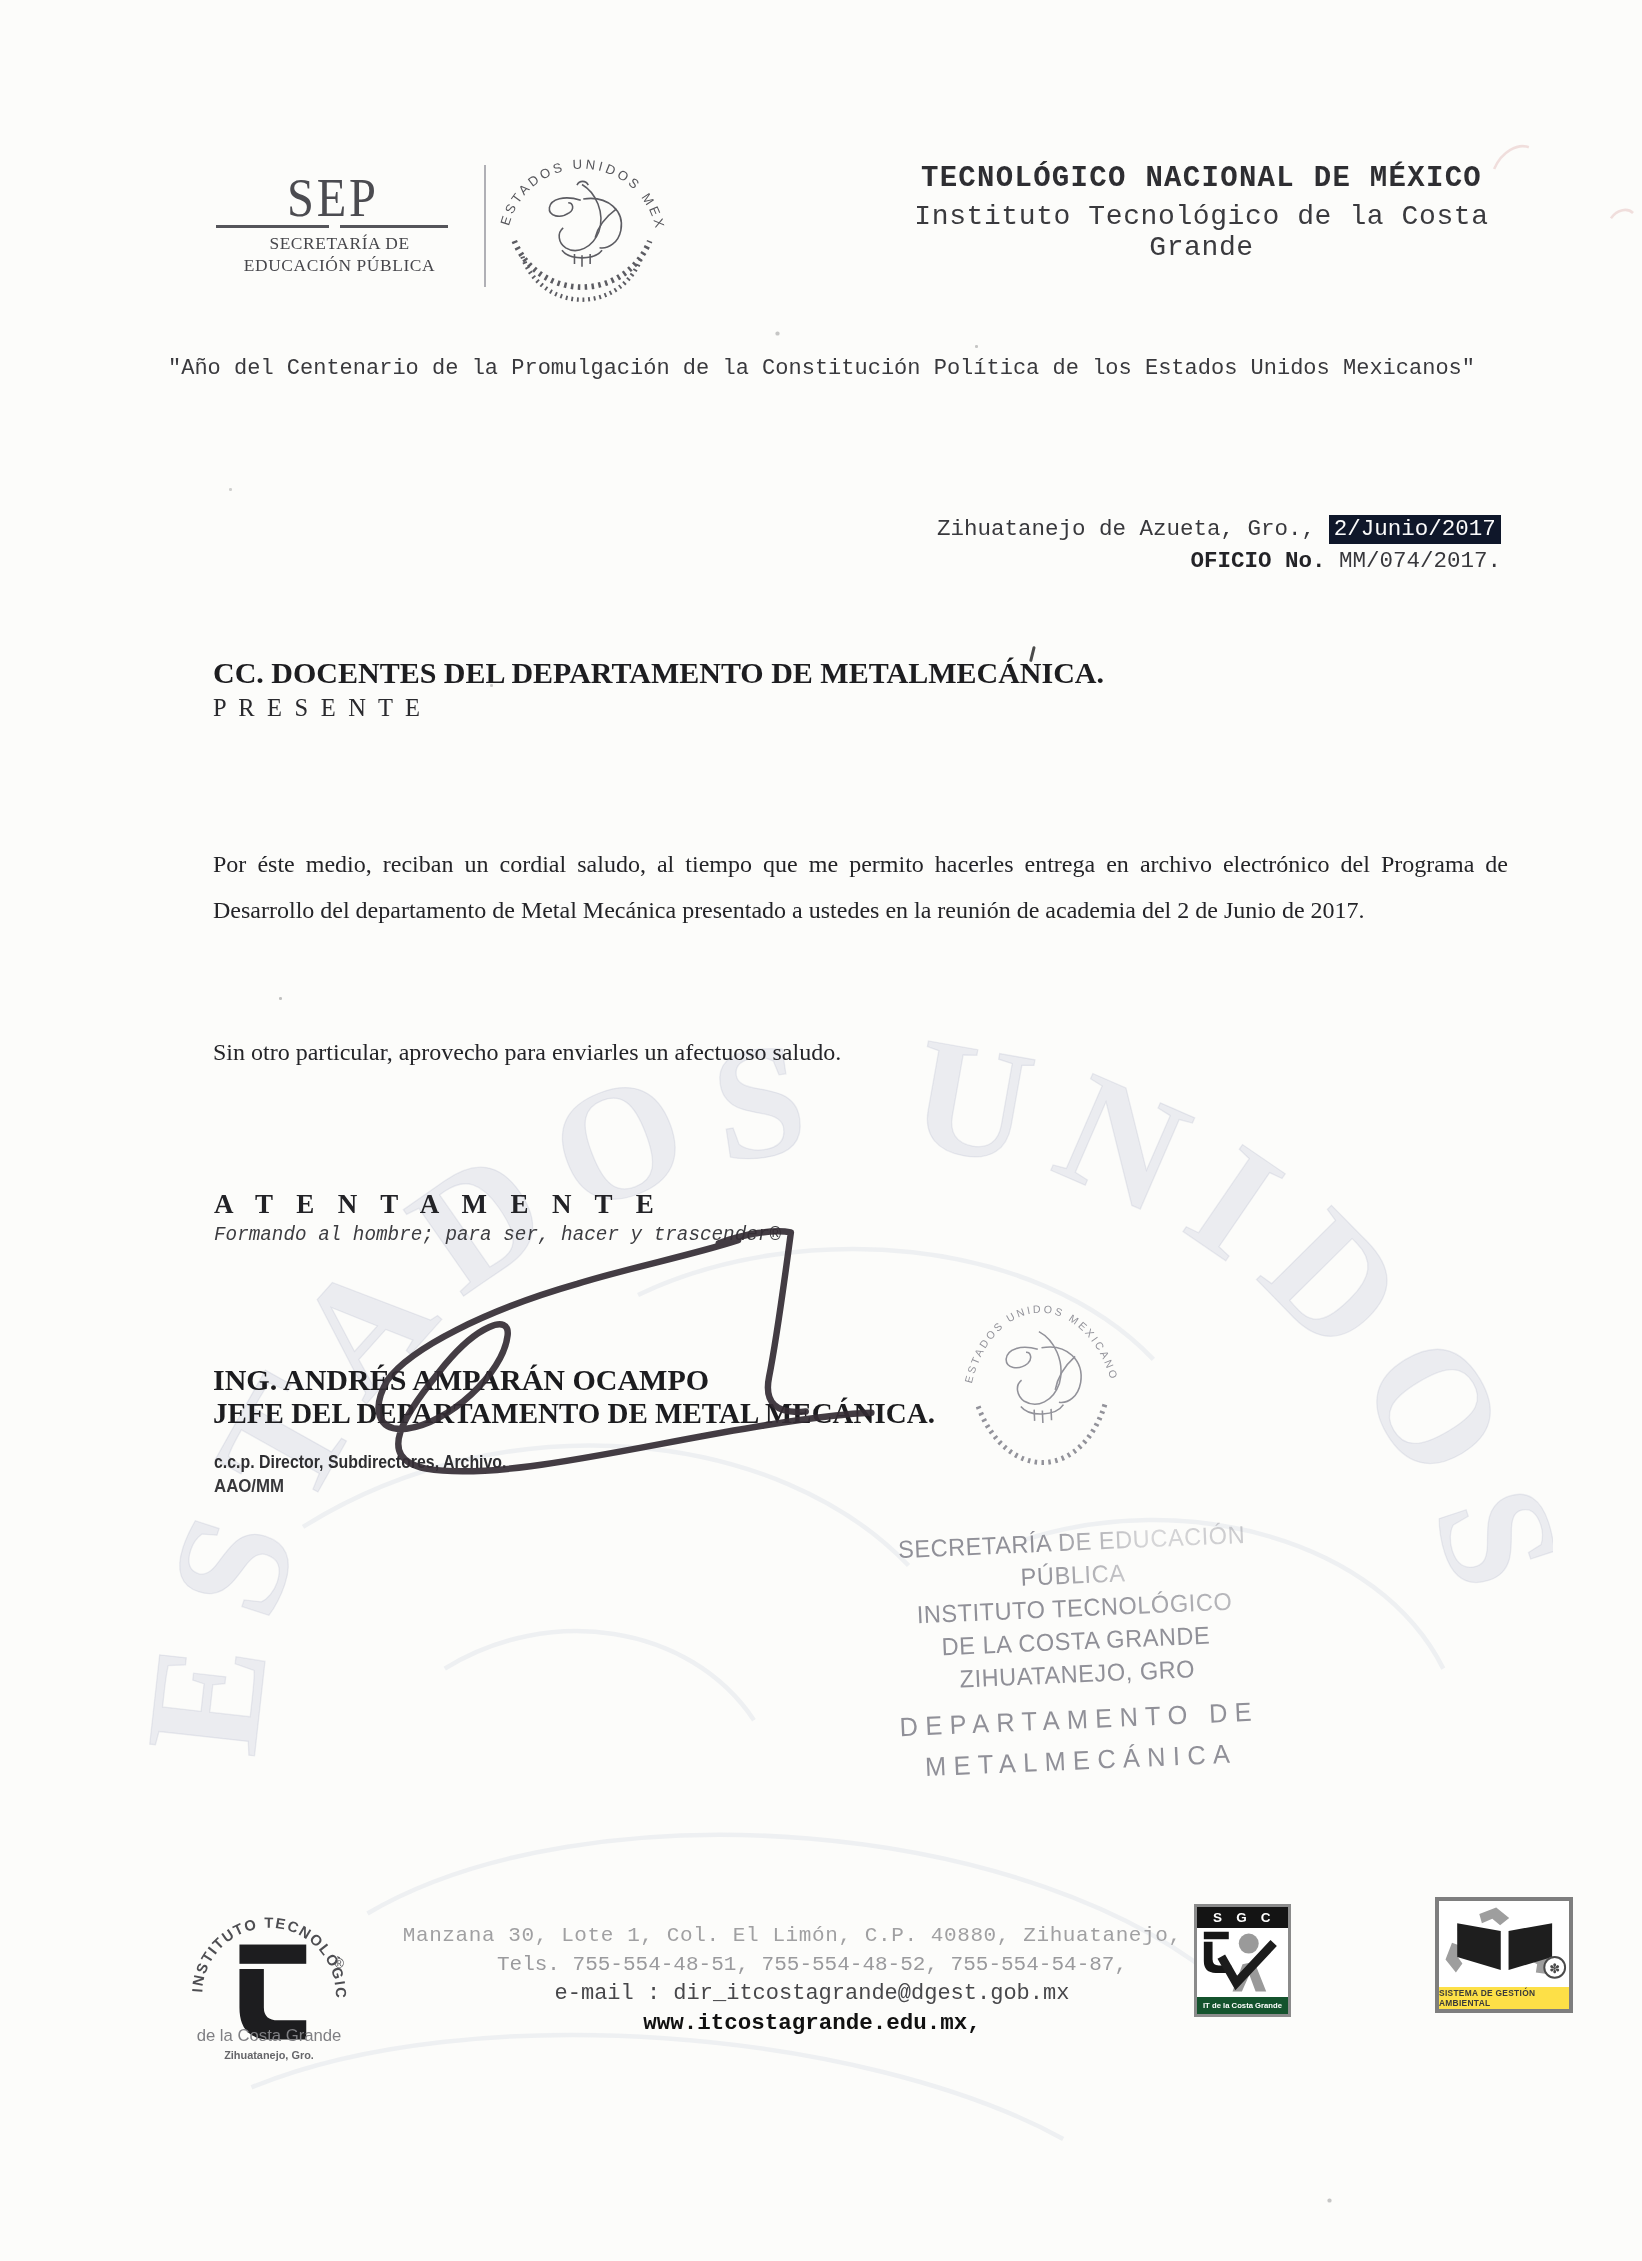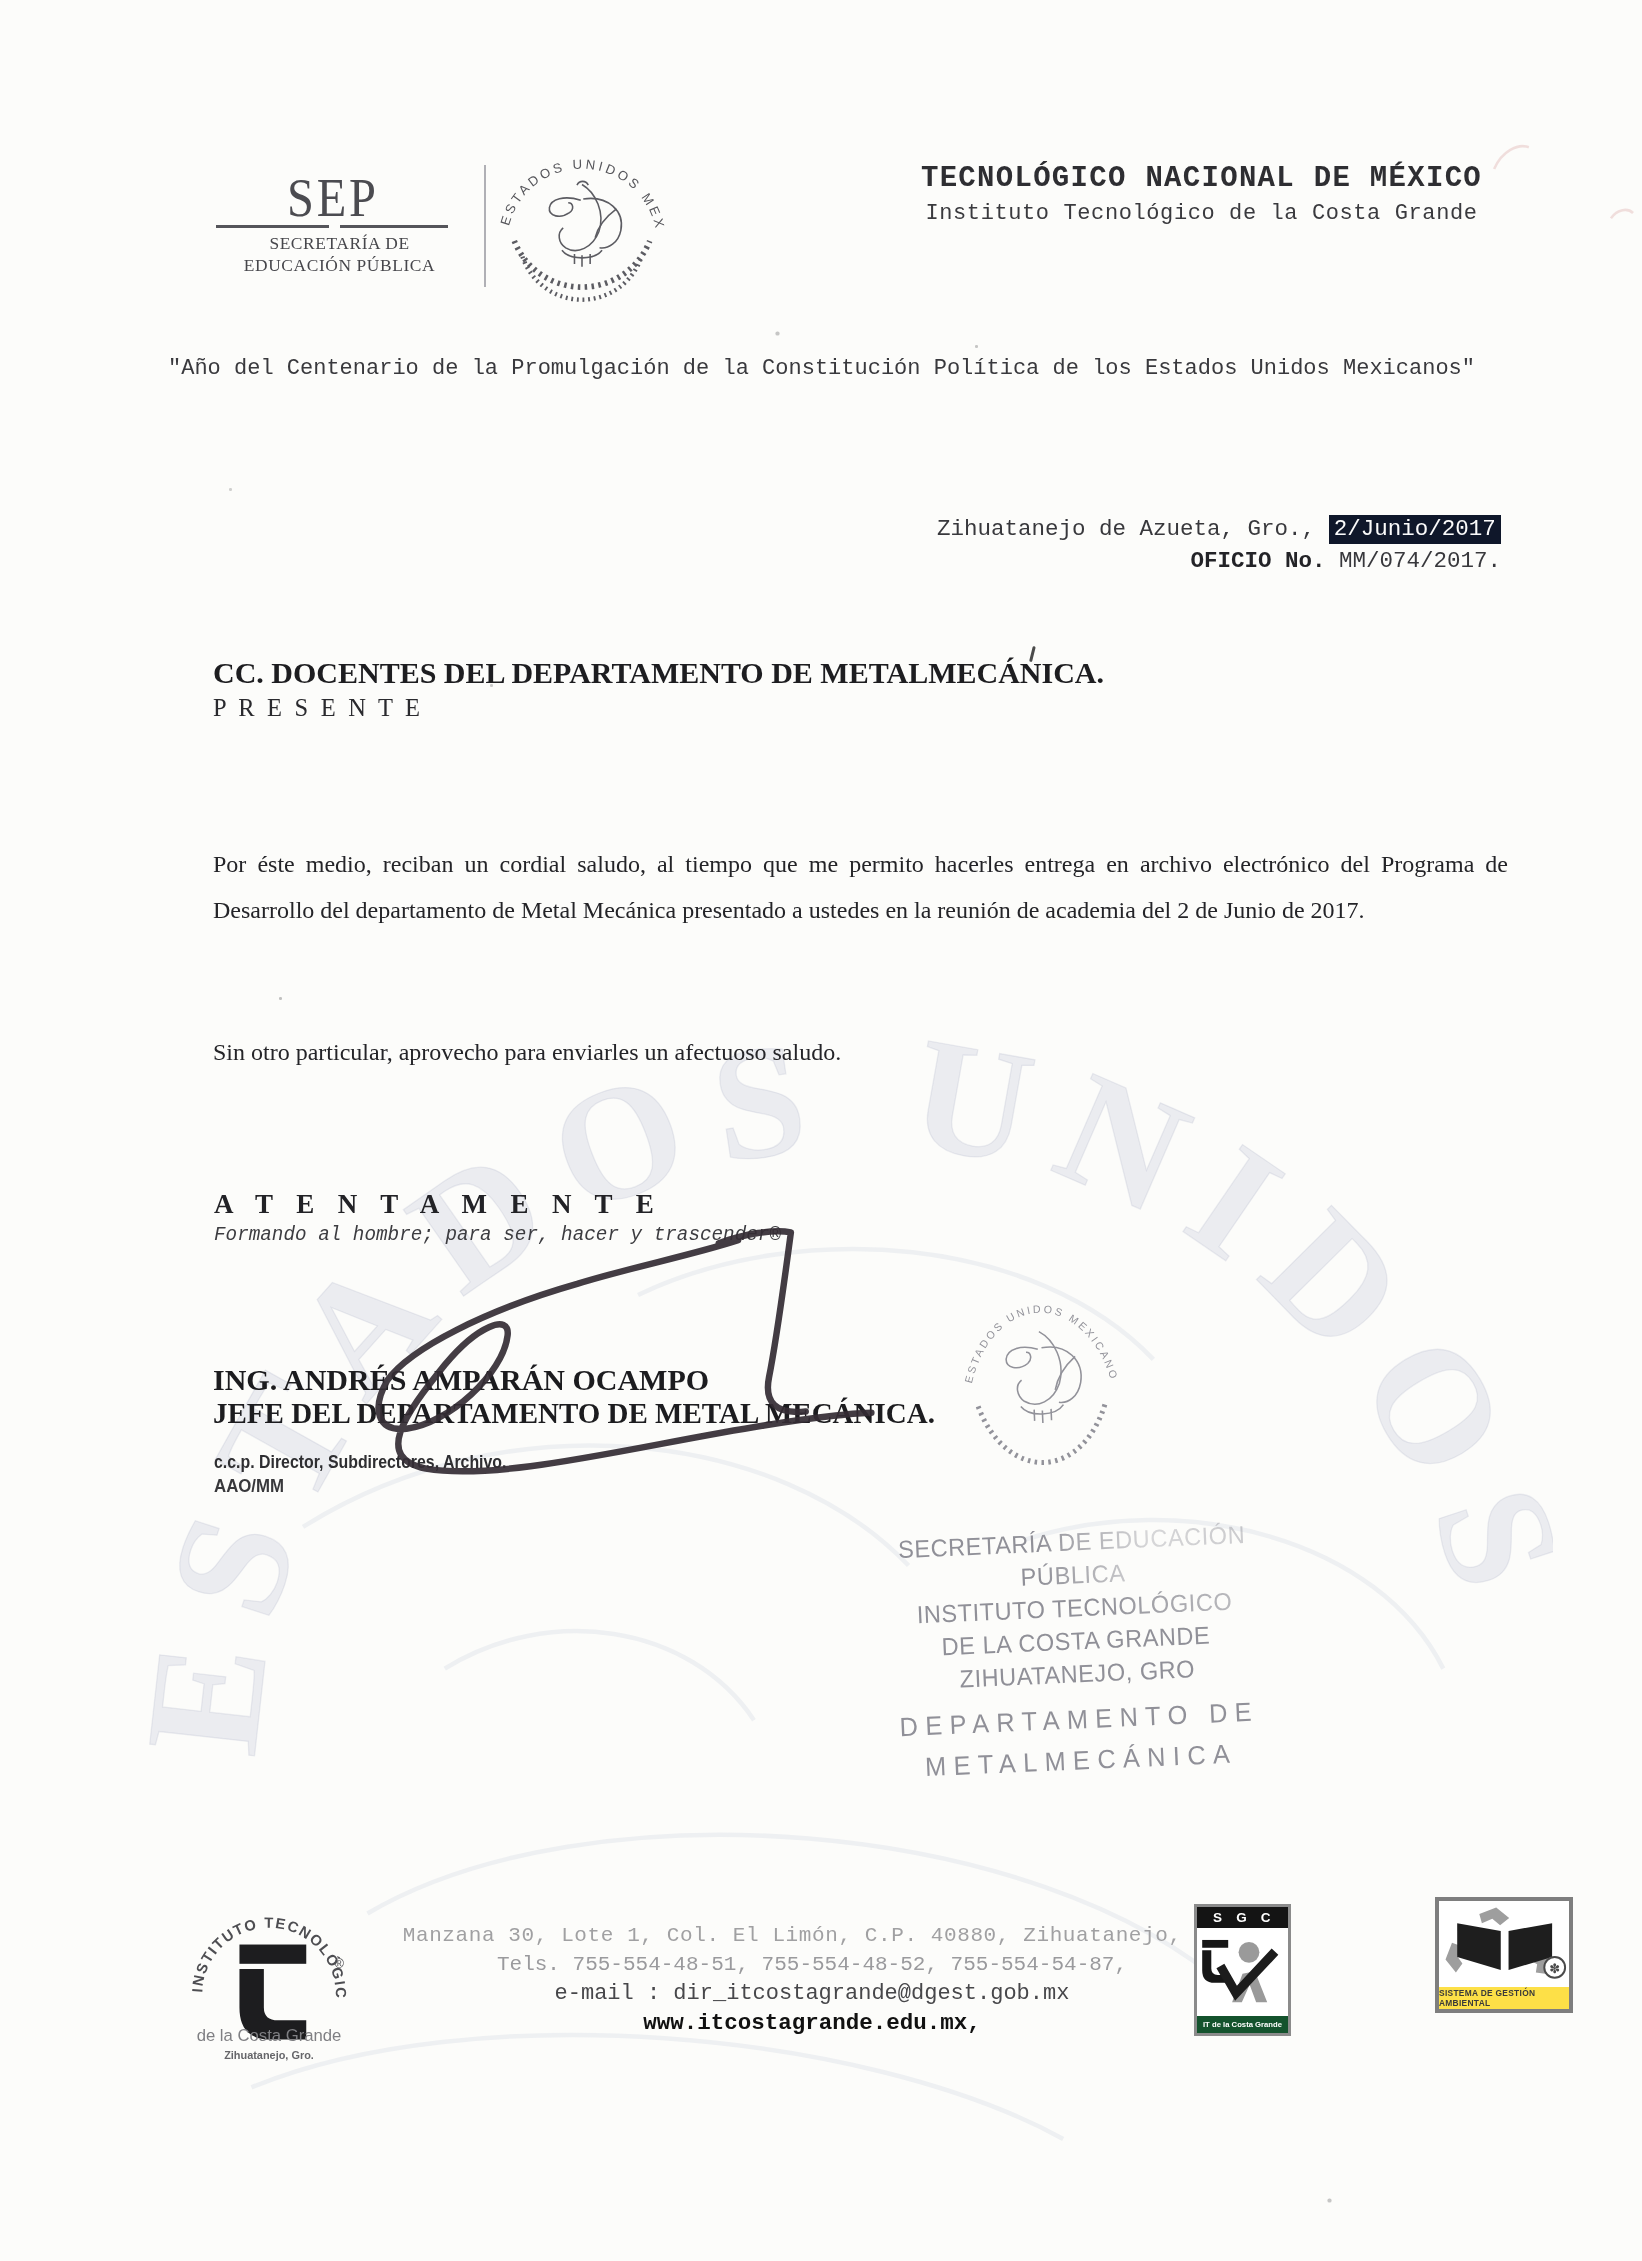--- a/index.html
+++ b/index.html
@@ -13,21 +13,21 @@
   .sep-rule{top:225px;height:3.2px;background:#55555a;}
   .sep-rule.r1{left:216px;width:113px;}
   .sep-rule.r2{left:340px;width:108px;}
   .sep-caption{left:213px;width:253px;text-align:center;font-size:17.4px;color:#46464b;letter-spacing:0.6px;}
   .sep-cap1{top:233px;} .sep-cap2{top:255px;}
   .hdr-divider{left:484px;top:165px;width:1.9px;height:122px;background:#97979d;opacity:.75;}
   .hdr-seal{left:488px;top:125px;width:188px;height:188px;}
   .org-block{left:897px;top:162px;width:609px;text-align:center;
              font-family:"Liberation Mono","DejaVu Sans Mono",monospace;}
   .org-line1{font-size:29px;font-weight:bold;letter-spacing:1.3px;color:#2e2e32;}
-  .org-line2{font-size:22px;letter-spacing:0.6px;color:#3a3a3e;margin-top:6.4px;}
+  .org-line2{font-size:28px;letter-spacing:0.6px;color:#3a3a3e;margin-top:6.4px;}
 
   .motto{left:0;top:356px;width:1643px;text-align:center;font-family:"Liberation Mono","DejaVu Sans Mono",monospace;
          font-size:22px;color:#39393d;}
 
   
   .dateline{right:142px;top:513px;text-align:right;font-family:"Liberation Mono","DejaVu Sans Mono",monospace;
             font-size:22.5px;line-height:32px;color:#38383c;}
   .date-hl{background:#0f172a;color:#fbfbfb;padding:0.6px 5.2px 1.9px 5.2px;}
   .oficio-label{font-weight:bold;color:#232327;margin-left:31px;}
 
@@ -71,21 +71,21 @@
 
   
   .itlogo{left:188px;top:1906px;width:162px;height:158px;}
   .addr-block{left:245px;top:1924px;width:1134px;text-align:center;
               font-family:"Liberation Mono","DejaVu Sans Mono",monospace;}
   .addr-1{font-size:21px;color:#a0a0a2;letter-spacing:0.6px;}
   .addr-2{font-size:21px;color:#9a9a9d;margin-top:5.8px;}
   .addr-3{font-size:22px;color:#47474a;margin-top:5.2px;}
   .addr-4{font-size:22.5px;color:#111;font-weight:bold;margin-top:3.9px;}
 
-  .sgc{left:1194px;top:1904px;width:97px;height:132px;border:3.2px solid #8b8b8b;background:#fff;
+  .sgc{left:1194px;top:1904px;width:97px;height:113px;border:3.2px solid #8b8b8b;background:#fff;
        display:flex;flex-direction:column;box-sizing:border-box;z-index:5;}
   .sgc-top{background:#141414;color:#fff;height:21px;display:flex;align-items:center;justify-content:center;
            font-family:"Liberation Sans",sans-serif;font-weight:bold;font-size:13.5px;letter-spacing:5.2px;padding-left:3.9px;}
   .sgc-mid{flex:1;position:relative;}
   .sgc-bot{background:#14532d;color:#fff;height:17.4px;display:flex;align-items:center;justify-content:center;
            font-family:"Liberation Sans",sans-serif;font-weight:bold;font-size:7.7px;}
 
   .sga{left:1435px;top:1897px;width:138px;height:116px;border:4.5px solid #7e7e7e;background:#fff;
        display:flex;flex-direction:column;box-sizing:border-box;z-index:5;}
   .sga-art{flex:1;position:relative;}

